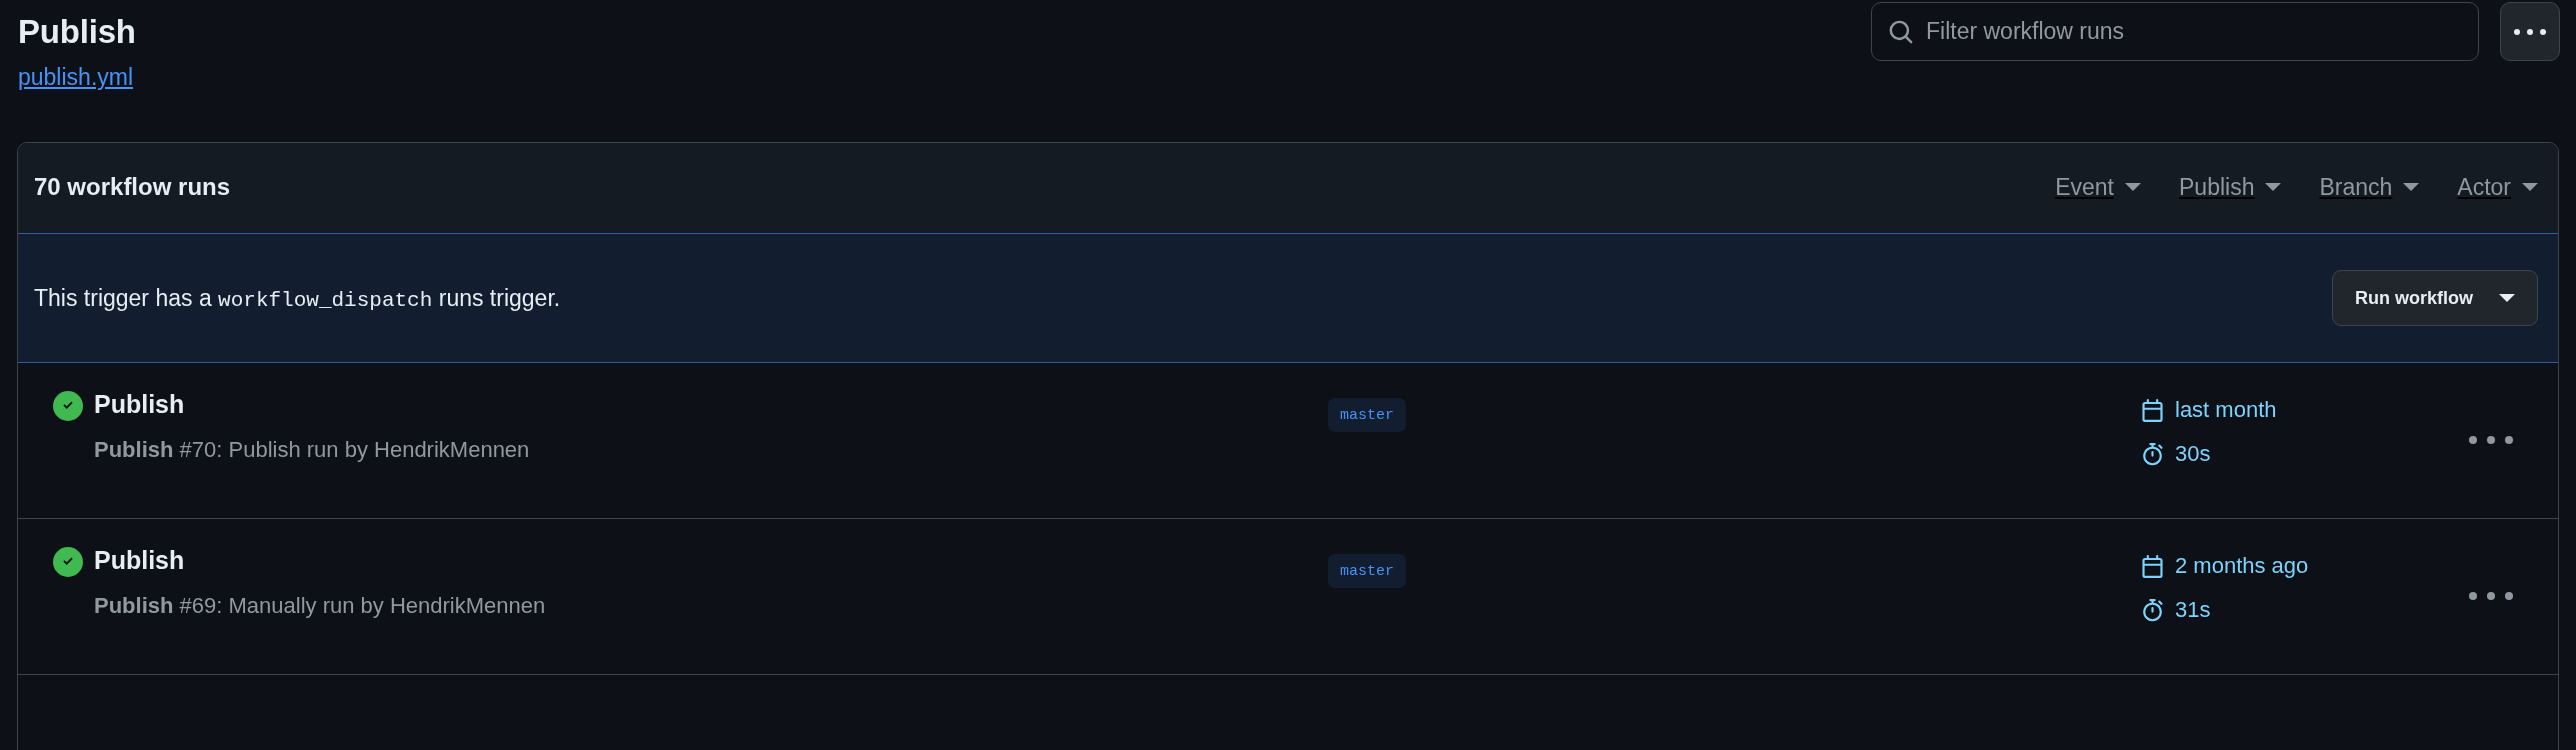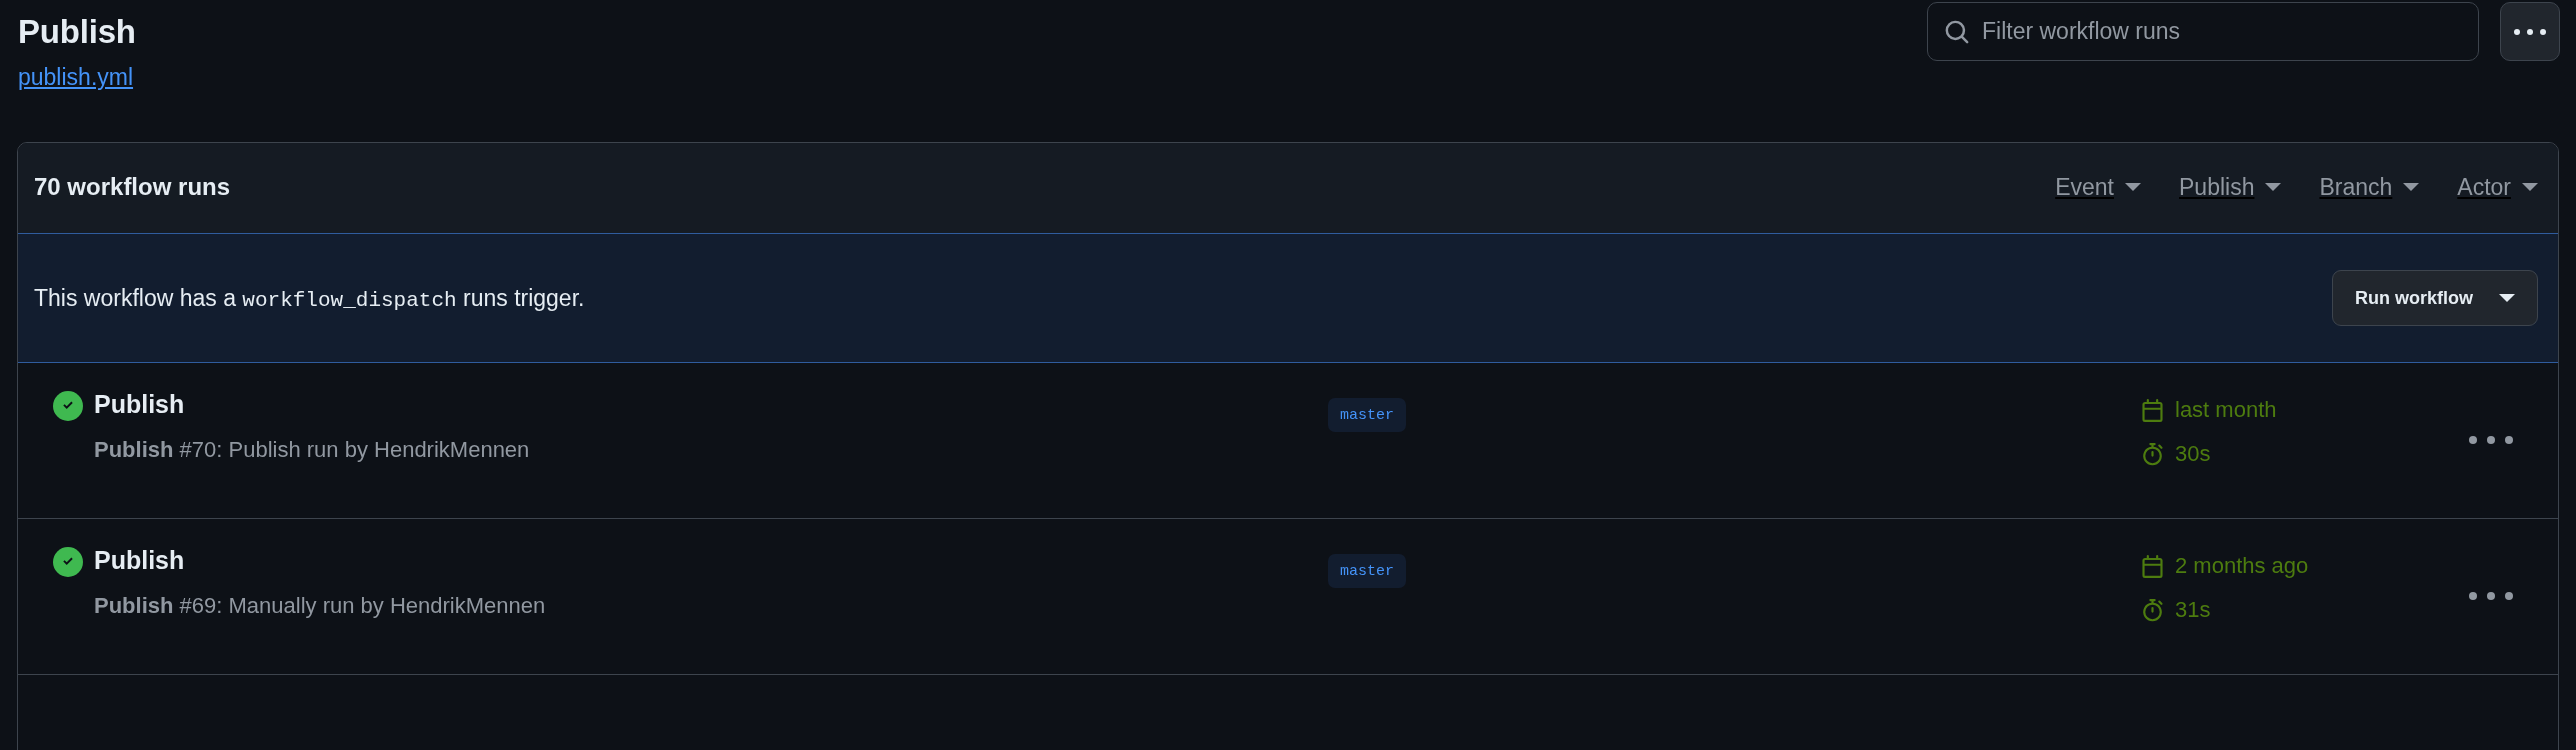--- a/index.html
+++ b/index.html
@@ -32,21 +32,21 @@
     position: absolute;
     left: 18px; top: 62px;
     font-size: 23px;
     color: #4493f8;
     line-height: 30px;
   }
 
   .search-wrap {
     position: absolute;
     right: 97px; top: 2px;
-    width: 552px; height: 59px;
+    width: 608px; height: 59px;
     border: 1px solid #3d444d;
     border-radius: 10px;
     background: #0d1117;
     padding-left: 48px;
   }
   .search-icon {
     position: absolute;
     left: 16px; top: 16px;
     width: 26px; height: 26px;
     color: #9198a1;
@@ -213,21 +213,21 @@
   .meta-block {
     position: absolute;
     right: 99px; top: 29px;
     width: 318px;
   }
   .meta-line {
     display: flex;
     align-items: center;
     gap: 11px;
     font-size: 22px;
-    color: #4d7c0f;
+    color: #7dd3fc;
     line-height: 36px;
     margin-bottom: 8px;
   }
   .meta-line svg { width: 23px; height: 23px; flex: 0 0 23px; display: block; }
 
   .row-kebab {
     position: absolute;
     right: 42px; top: 62px;
     width: 50px; height: 30px;
     display: flex; align-items: center; justify-content: center;
@@ -281,21 +281,21 @@
           <span class="caret"></span>
         </div>
         <div class="filter-btn">
           <span>Actor</span>
           <span class="caret"></span>
         </div>
       </div>
     </div>
 
     <div class="dispatch">
-      <div class="dispatch-text"><span>This workflow has a </span><code>workflow_dispatch</code><span> runs trigger.</span></div>
+      <div class="dispatch-text"><span>This trigger has a </span><code>workflow_dispatch</code><span> runs trigger.</span></div>
       <button class="run-workflow-btn">
         <span>Run workflow</span>
         <span class="caret"></span>
       </button>
     </div>
 
     <div class="run-row">
       <span class="status-icon">
         <svg viewBox="0 0 16 16" fill="#0d1117">
             <path d="M11.78 5.53 6.97 10.34 4.22 7.59l1.06-1.06 1.69 1.69 3.75-3.75Z"></path>

